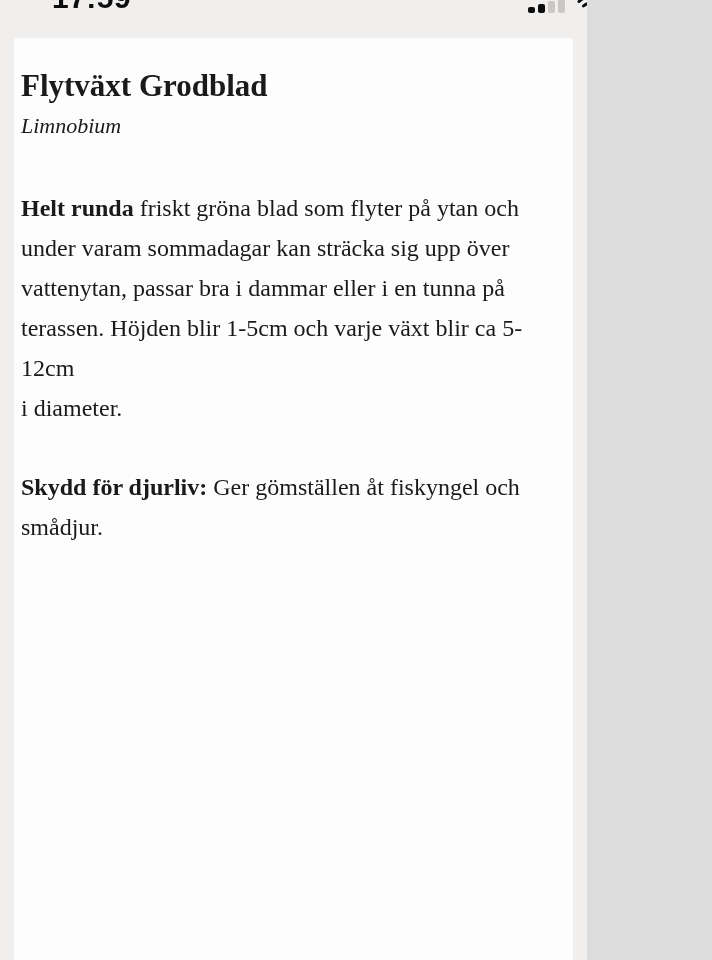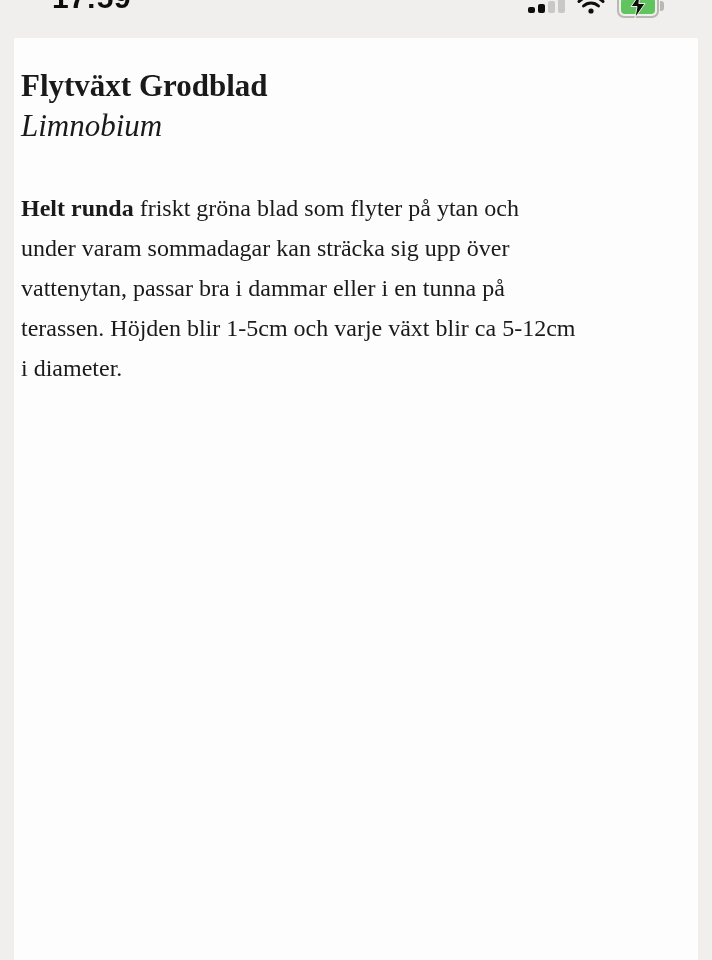--- a/index.html
+++ b/index.html
@@ -7,21 +7,21 @@
     --card:#fdfdfd;
     --text:#1a1a1a;
     --status-icon-dark:#0d0d0d;
     --status-icon-gray:#c9c8c4;
     --battery-green:#62c45e;
     --battery-outline:#b9b8b3;
   }
   html,body{margin:0;padding:0;}
   body{background:#ddd;font-family:"Liberation Serif","DejaVu Serif",serif;}
   .screen{
-    position:relative;width:712px;height:960px;overflow:hidden;
+    position:relative;width:587px;height:960px;overflow:hidden;
     background:var(--background);
   }
   
   .status-time{
     position:absolute;left:52px;top:-17px;
     font-family:"Liberation Sans","DejaVu Sans",sans-serif;
     font-size:30px;font-weight:600;line-height:30px;letter-spacing:.5px;
     color:var(--status-icon-dark);
   }
   .signal{
@@ -45,21 +45,21 @@
   .card{
     position:absolute;left:14px;right:14px;top:38px;bottom:0;
     background:var(--card);border-radius:2px 2px 0 0;
     padding:28px 3px 0 7px;box-sizing:border-box;
     color:var(--text);
   }
   .doc-title{
     margin:0;font-size:31px;line-height:40px;font-weight:700;
   }
   .doc-subtitle{
-    margin:0 0 42px 0;font-size:31px;line-height:40px;font-style:italic;font-weight:400;
+    margin:0 0 42px 0;font-size:22px;line-height:40px;font-style:italic;font-weight:400;
   }
   .para{
     margin:0 0 39px 0;font-size:24px;line-height:40px;
   }
   .para-lead{font-weight:700;}
   .para-body{white-space:pre-line;}
 </style>
 </head>
 <body>
 
@@ -97,17 +97,19 @@
     <p class="doc-subtitle">Limnobium</p>
     <div id="paragraphs">
   <p class="para"><b class="para-lead">Helt runda</b><span class="para-body"> friskt gröna blad som flyter på ytan och
 under varam sommadagar kan sträcka sig upp över
 vattenytan, passar bra i dammar eller i en tunna på
 terassen. Höjden blir 1-5cm och varje växt blir ca 5-12cm
 i diameter.</span></p>
 
 
 
+  <p class="para"><b class="para-lead">Skydd för djurliv:</b><span class="para-body"> Ger gömställen åt fiskyngel och
+smådjur.</span></p>
 
 </div>
   </div>
 
 </div>
 
 </body></html>

